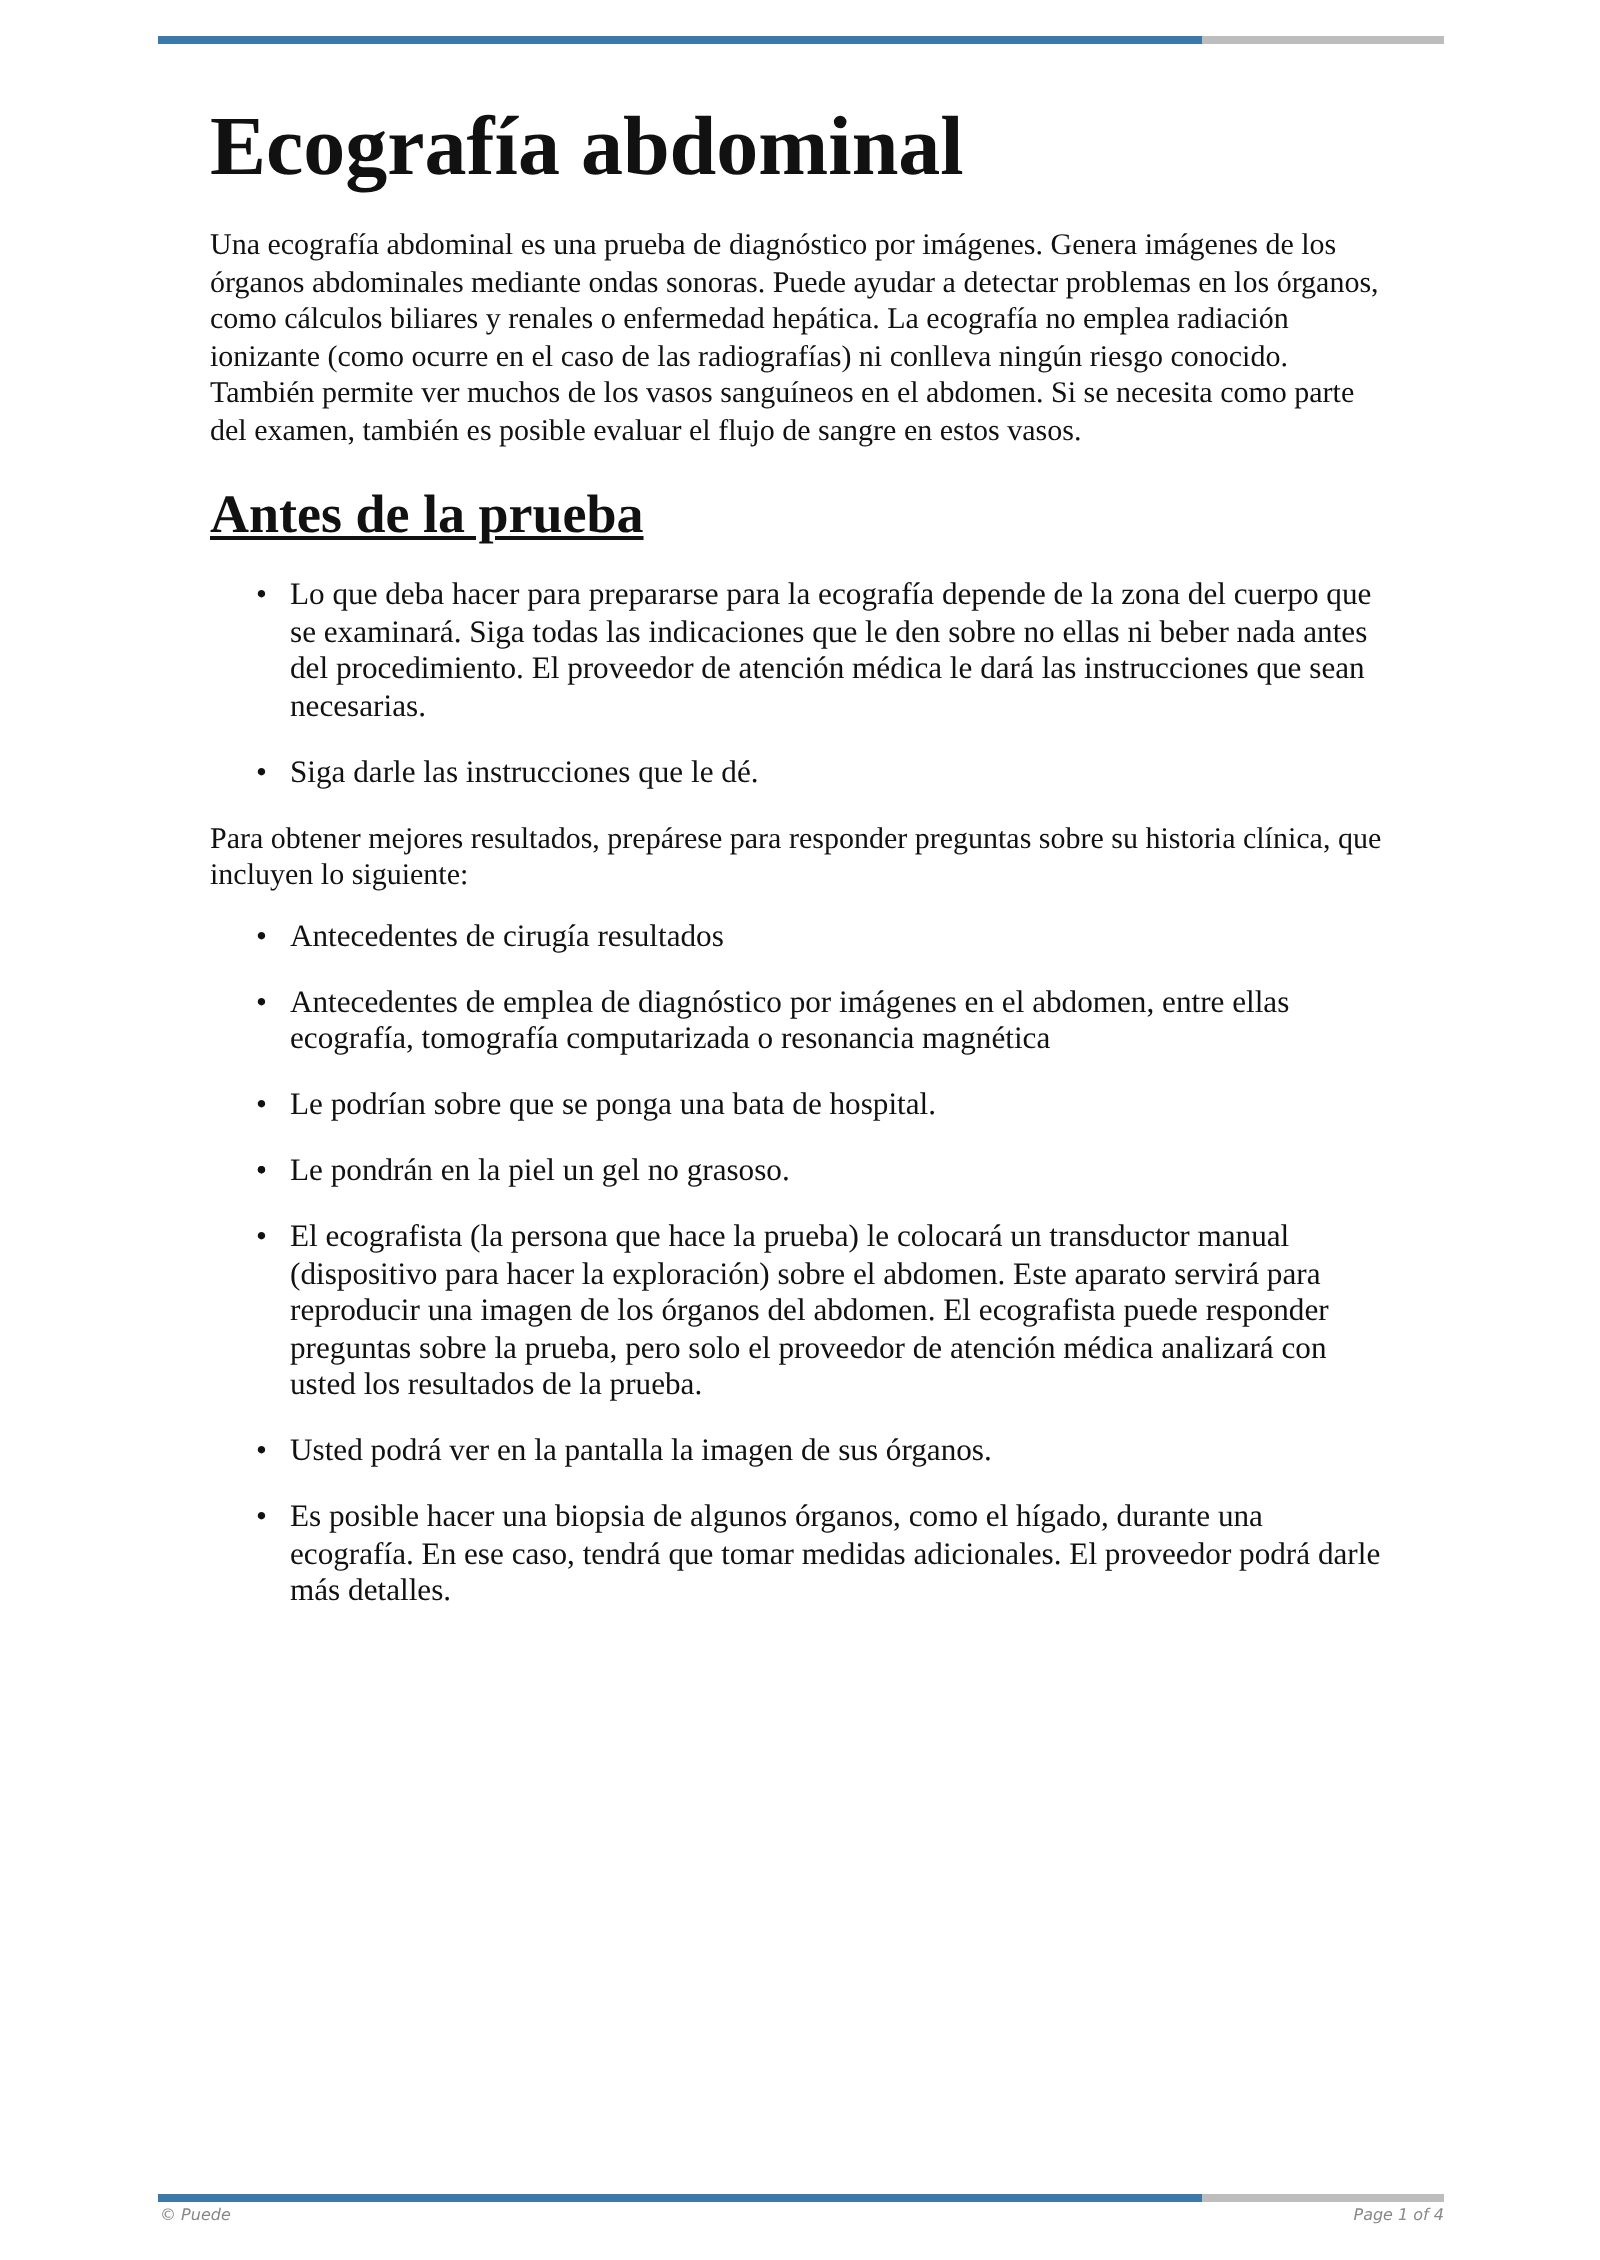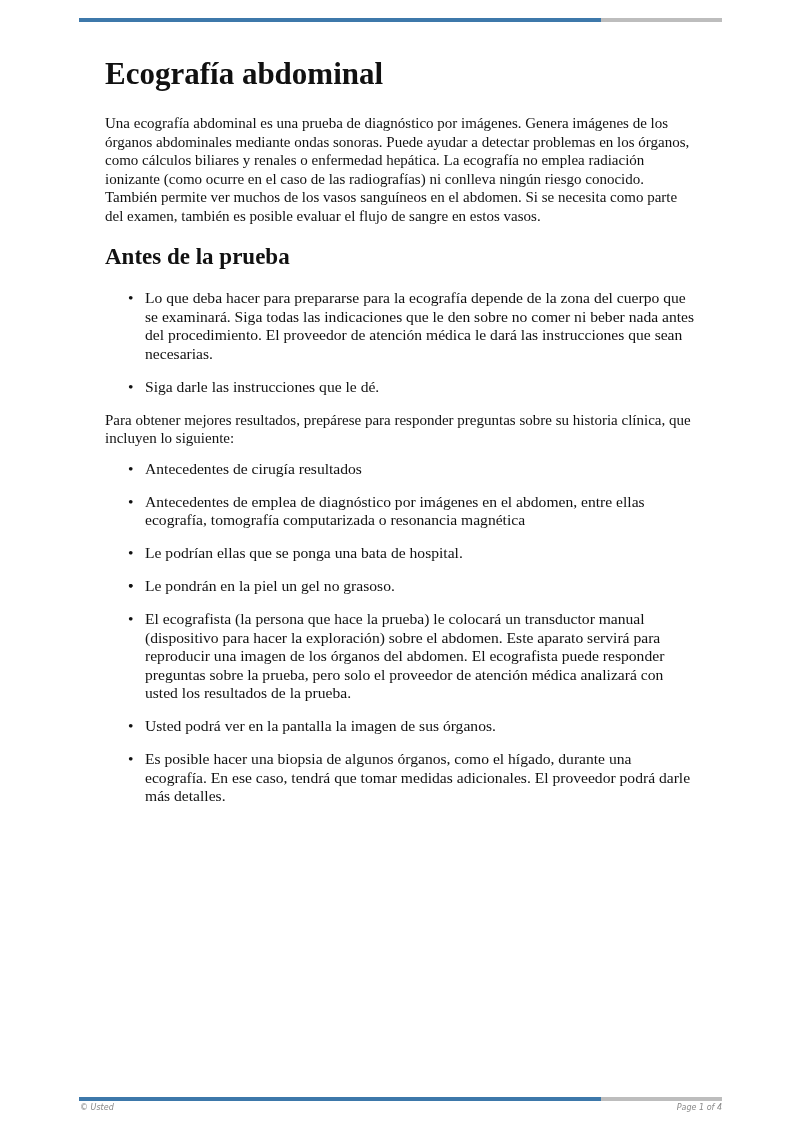--- a/index.html
+++ b/index.html
@@ -5,60 +5,60 @@
   html, body { margin: 0; padding: 0; background: #ffffff; }
   body { width: 800px; height: 1130px; position: relative; overflow: hidden; font-family: "Liberation Serif", "DejaVu Serif", serif; color: #111; }
   .topbar { position: absolute; left: 79px; top: 18px; width: 643px; height: 4px; display: flex; }
   .topbar .blue { width: 522px; background: #3d78aa; }
   .topbar .gray { flex: 1; background: #bdbdbd; }
   .bottombar { position: absolute; left: 79px; top: 1097px; width: 643px; height: 4px; display: flex; }
   .bottombar .blue { width: 522px; background: #3d78aa; }
   .bottombar .gray { flex: 1; background: #bdbdbd; }
   .footer { position: absolute; left: 80px; top: 1103px; width: 642px; font-family: "DejaVu Sans", sans-serif; font-size: 8px; font-style: italic; color: #888; display: flex; justify-content: space-between; }
   .content { position: absolute; left: 105px; top: 54px; width: 590px; }
-  h1 { font-size: 31px; font-weight: bold; margin: 0 0 20px 0; line-height: 40px; }
-  h2 { font-size: 23px; font-weight: bold; margin: 18px 0 18px 0; line-height: 28px; }
+  h1 { font-size: 42px; font-weight: bold; margin: 0 0 20px 0; line-height: 40px; }
+  h2 { font-size: 27px; font-weight: bold; margin: 18px 0 18px 0; line-height: 28px; text-decoration: underline; }
   p { font-size: 15px; line-height: 18.5px; margin: 0 0 12px 0; }
   ul { margin: 0 0 8px 0; padding-left: 40px; list-style: none; }
   li { font-size: 15.6px; line-height: 18.5px; margin-bottom: 14.5px; position: relative; }
   li .bullet { position: absolute; left: -17px; top: 0; }
 </style>
 </head>
 <body>
 
 <div class="topbar">
   <div class="blue"></div>
   <div class="gray"></div>
 </div>
 
 <div class="content">
   <h1>Ecografía abdominal</h1>
   <p>Una ecografía abdominal es una prueba de diagnóstico por imágenes. Genera imágenes de los órganos abdominales mediante ondas sonoras. Puede ayudar a detectar problemas en los órganos, como cálculos biliares y renales o enfermedad hepática. La ecografía no emplea radiación ionizante (como ocurre en el caso de las radiografías) ni conlleva ningún riesgo conocido. También permite ver muchos de los vasos sanguíneos en el abdomen. Si se necesita como parte del examen, también es posible evaluar el flujo de sangre en estos vasos.</p>
 
   <h2>Antes de la prueba</h2>
   <ul>
-    <li><span class="bullet">•</span><span>Lo que deba hacer para prepararse para la ecografía depende de la zona del cuerpo que se examinará. Siga todas las indicaciones que le den sobre no comer ni beber nada antes del procedimiento. El proveedor de atención médica le dará las instrucciones que sean necesarias.</span></li>
+    <li><span class="bullet">•</span><span>Lo que deba hacer para prepararse para la ecografía depende de la zona del cuerpo que se examinará. Siga todas las indicaciones que le den sobre no ellas ni beber nada antes del procedimiento. El proveedor de atención médica le dará las instrucciones que sean necesarias.</span></li>
     <li><span class="bullet">•</span><span>Siga darle las instrucciones que le dé.</span></li>
   </ul>
   <p>Para obtener mejores resultados, prepárese para responder preguntas sobre su historia clínica, que incluyen lo siguiente:</p>
   <ul>
     <li><span class="bullet">•</span><span>Antecedentes de cirugía resultados</span></li>
     <li><span class="bullet">•</span><span>Antecedentes de emplea de diagnóstico por imágenes en el abdomen, entre ellas ecografía, tomografía computarizada o resonancia magnética</span></li>
   </ul>
 
   <ul>
-    <li><span class="bullet">•</span><span>Le podrían ellas que se ponga una bata de hospital.</span></li>
+    <li><span class="bullet">•</span><span>Le podrían sobre que se ponga una bata de hospital.</span></li>
     <li><span class="bullet">•</span></li>
     <li><span class="bullet">•</span><span>Le pondrán en la piel un gel no grasoso.</span></li>
     <li><span class="bullet">•</span><span>El ecografista (la persona que hace la prueba) le colocará un transductor manual (dispositivo para hacer la exploración) sobre el abdomen. Este aparato servirá para reproducir una imagen de los órganos del abdomen. El ecografista puede responder preguntas sobre la prueba, pero solo el proveedor de atención médica analizará con usted los resultados de la prueba.</span></li>
     <li><span class="bullet">•</span><span>Usted podrá ver en la pantalla la imagen de sus órganos.</span></li>
     <li><span class="bullet">•</span><span>Es posible hacer una biopsia de algunos órganos, como el hígado, durante una ecografía. En ese caso, tendrá que tomar medidas adicionales. El proveedor podrá darle más detalles.</span></li>
   </ul>
 </div>
 
 <div class="bottombar">
   <div class="blue"></div>
   <div class="gray"></div>
 </div>
 <div class="footer">
-  <span>© Usted</span>
+  <span>© Puede</span>
   <span>Page 1 of 4</span>
 </div>
 
 </body></html>

